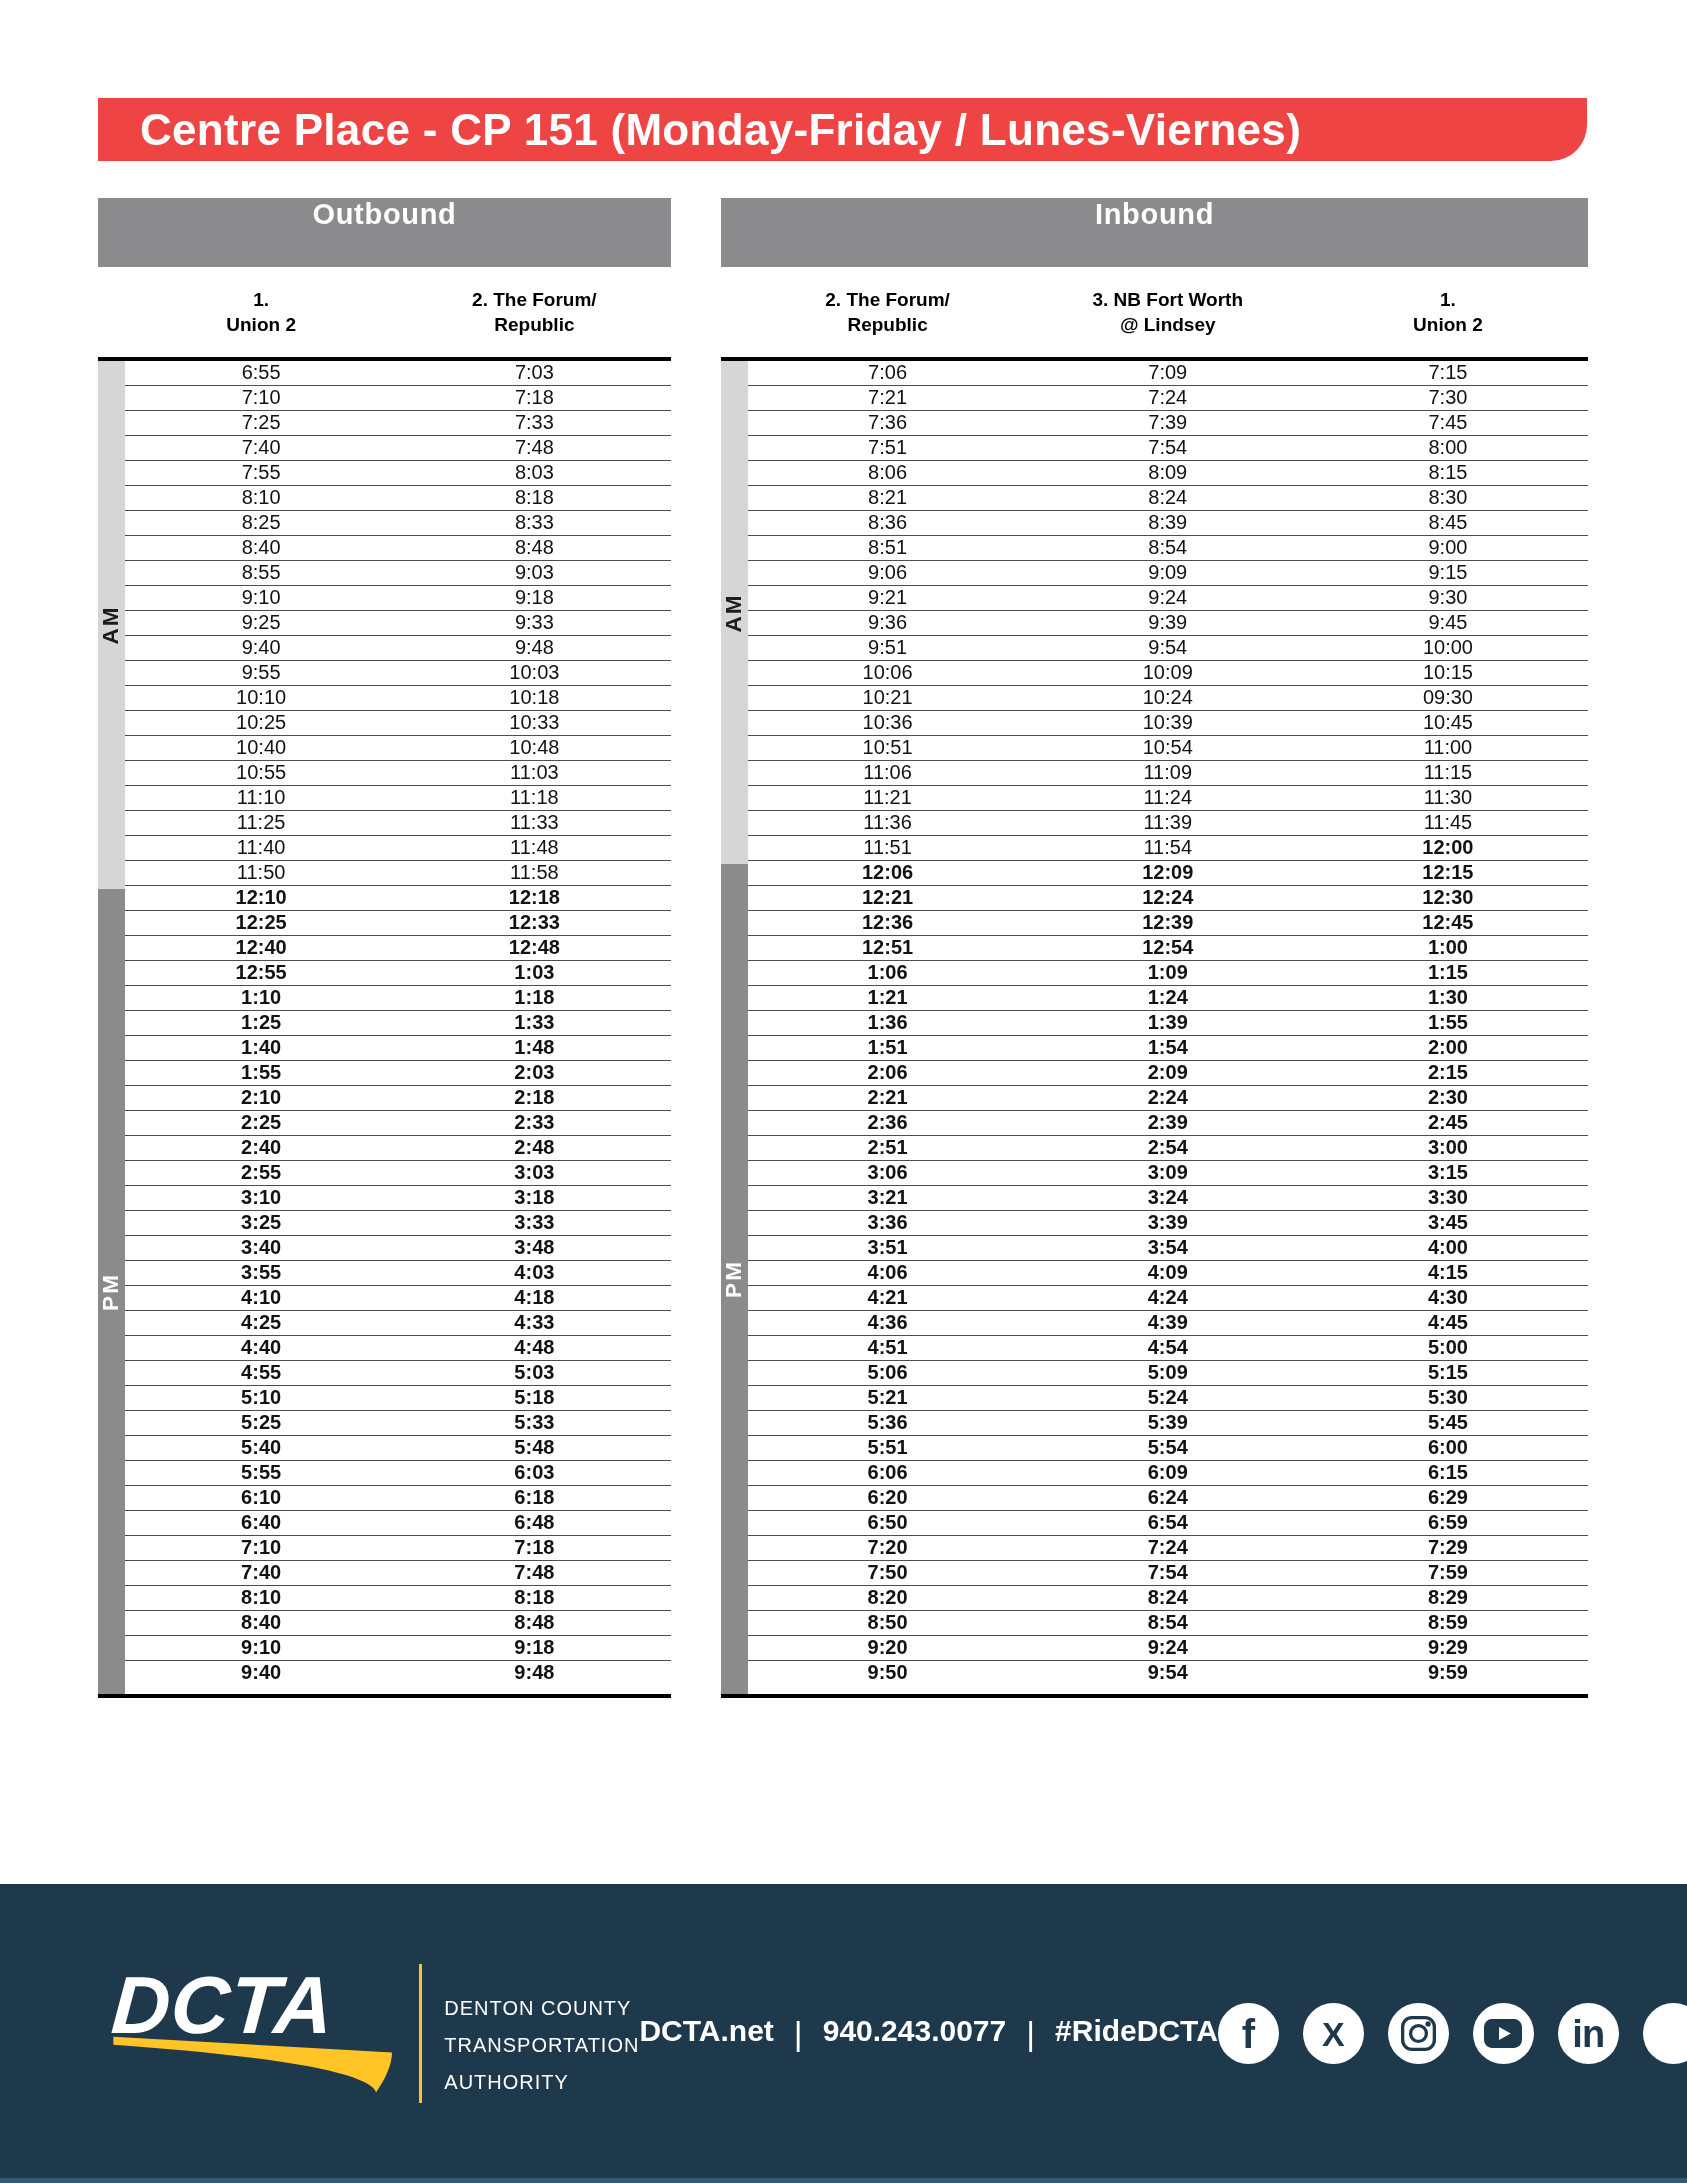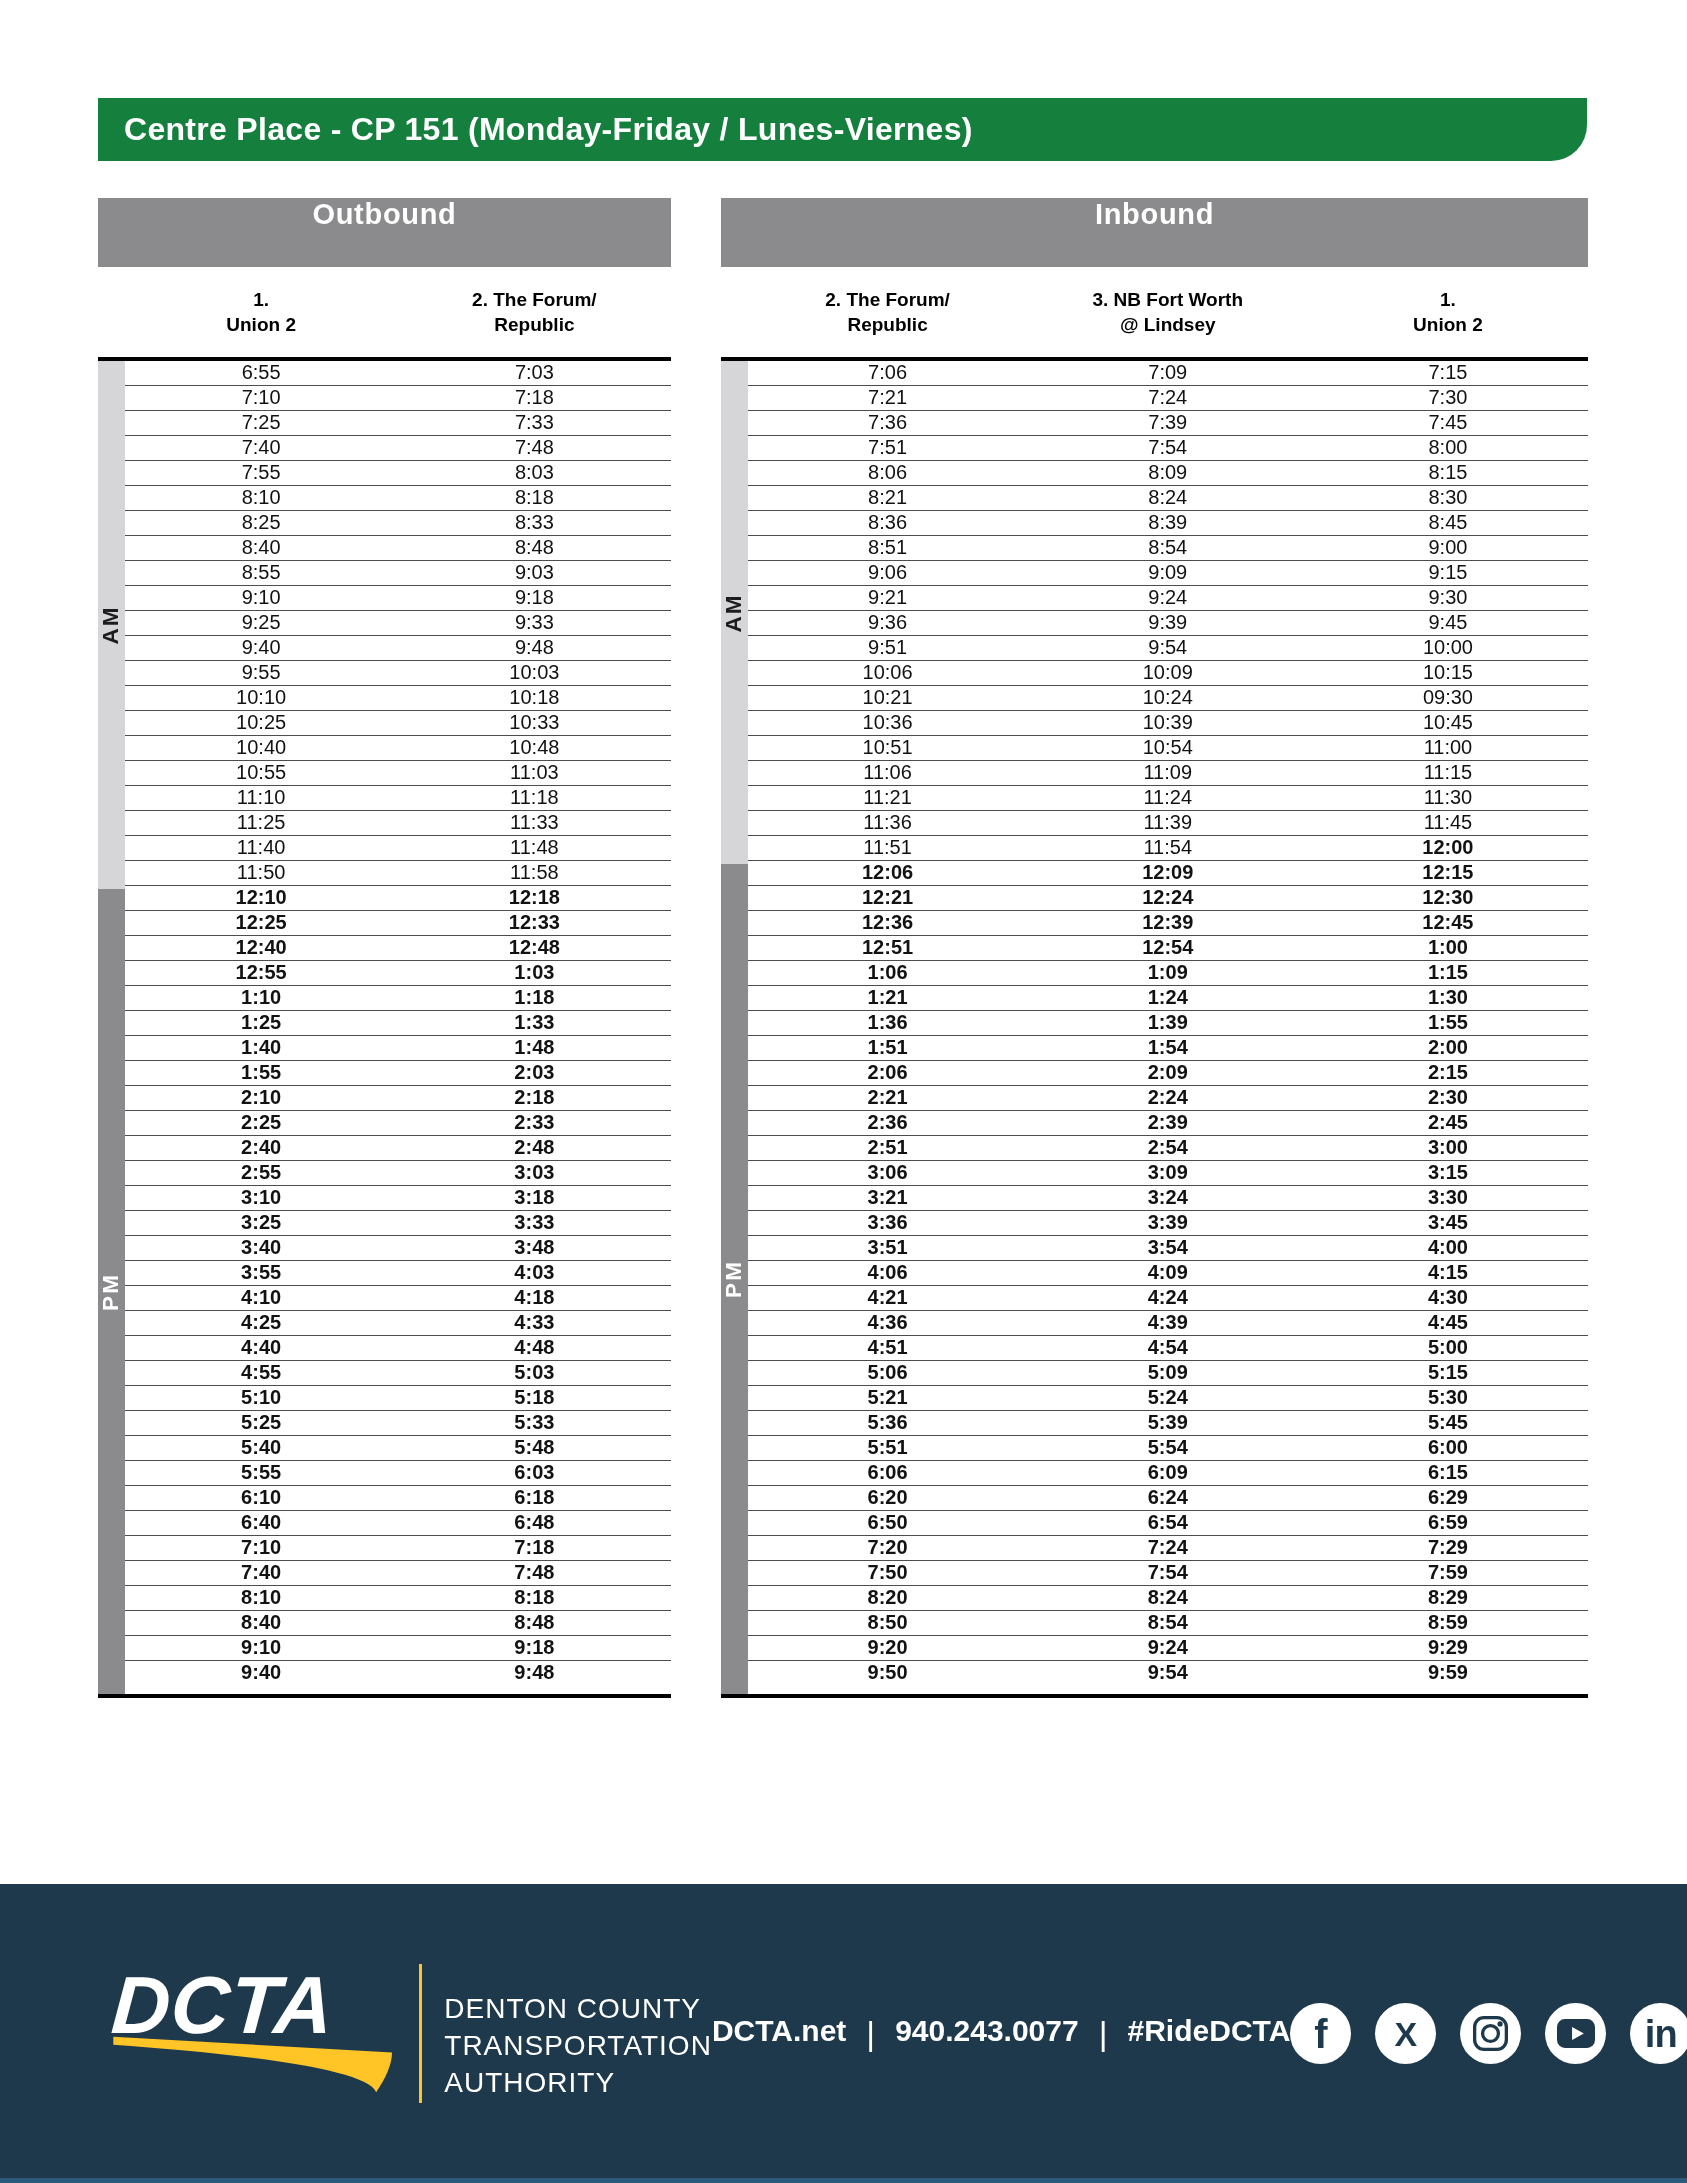--- a/index.html
+++ b/index.html
@@ -1,23 +1,23 @@
 <!DOCTYPE html>
 <html style="font-size:10.6px"><head>
 <meta charset="utf-8">
 <style>
   html,body{margin:0;padding:0;background:#ffffff;}
   .page{position:relative;width:1687px;height:2183px;background:#ffffff;
         font-family:"Liberation Sans", sans-serif;overflow:hidden;}
 
   
   .banner{position:absolute;left:98px;top:98px;width:1489px;height:63px;
-          background:#15803d;border-radius:0 0 36px 0;color:#fff;
-          font-size:32px;font-weight:bold;line-height:63px;
-          padding-left:26px;box-sizing:border-box;letter-spacing:0.3px;}
+          background:#ef4444;border-radius:0 0 36px 0;color:#fff;
+          font-size:44px;font-weight:bold;line-height:63px;
+          padding-left:42px;box-sizing:border-box;letter-spacing:0.3px;}
 
   
   .sched{position:absolute;top:198px;}
   .sched.outbound{left:98px;width:573px;}
   .sched.inbound{left:721px;width:867px;}
 
   .dir-header{height:69px;background:#8b8b8d;color:#ffffff;
               font-size:29px;font-weight:bold;letter-spacing:0.7px;
               display:flex;align-items:flex-start;justify-content:center;}
 
@@ -48,21 +48,21 @@
           justify-content:space-between;box-sizing:border-box;
           padding:0 99px 0 112px;}
   .footer-stripe{position:absolute;left:0;bottom:0;width:100%;height:4.6px;background:#2b5b78;}
 
   .logo-group{display:flex;align-items:center;}
   .logo-mark{position:relative;margin-right:22.5px;}
   .logo-dcta{font-size:81px;font-weight:bold;font-style:italic;color:#ffffff;
              line-height:66px;letter-spacing:0.7px;transform:skewX(-4deg);}
   .logo-swoosh{display:block;margin-top:-4px;}
   .logo-divider{width:3.3px;height:139px;background:#ffc425;margin-right:22.5px;flex:none;}
-  .org-lines{color:#ffffff;font-size:28px;line-height:37px;letter-spacing:1px;margin-top:24px;}
+  .org-lines{color:#ffffff;font-size:20px;line-height:37px;letter-spacing:1px;margin-top:24px;}
 
   .contact{color:#ffffff;font-size:30px;font-weight:bold;display:flex;
            align-items:flex-start;gap:20px;white-space:nowrap;}
   .contact .sep{font-weight:normal;font-size:34px;}
 
   .social{display:flex;align-items:center;gap:24px;}
   .social-circle{width:61px;height:61px;border-radius:50%;background:#ffffff;
                  color:#1e394c;display:flex;align-items:center;justify-content:center;
                  font-weight:bold;flex:none;}
   .social-circle .glyph-f{font-size:40px;line-height:40px;}

